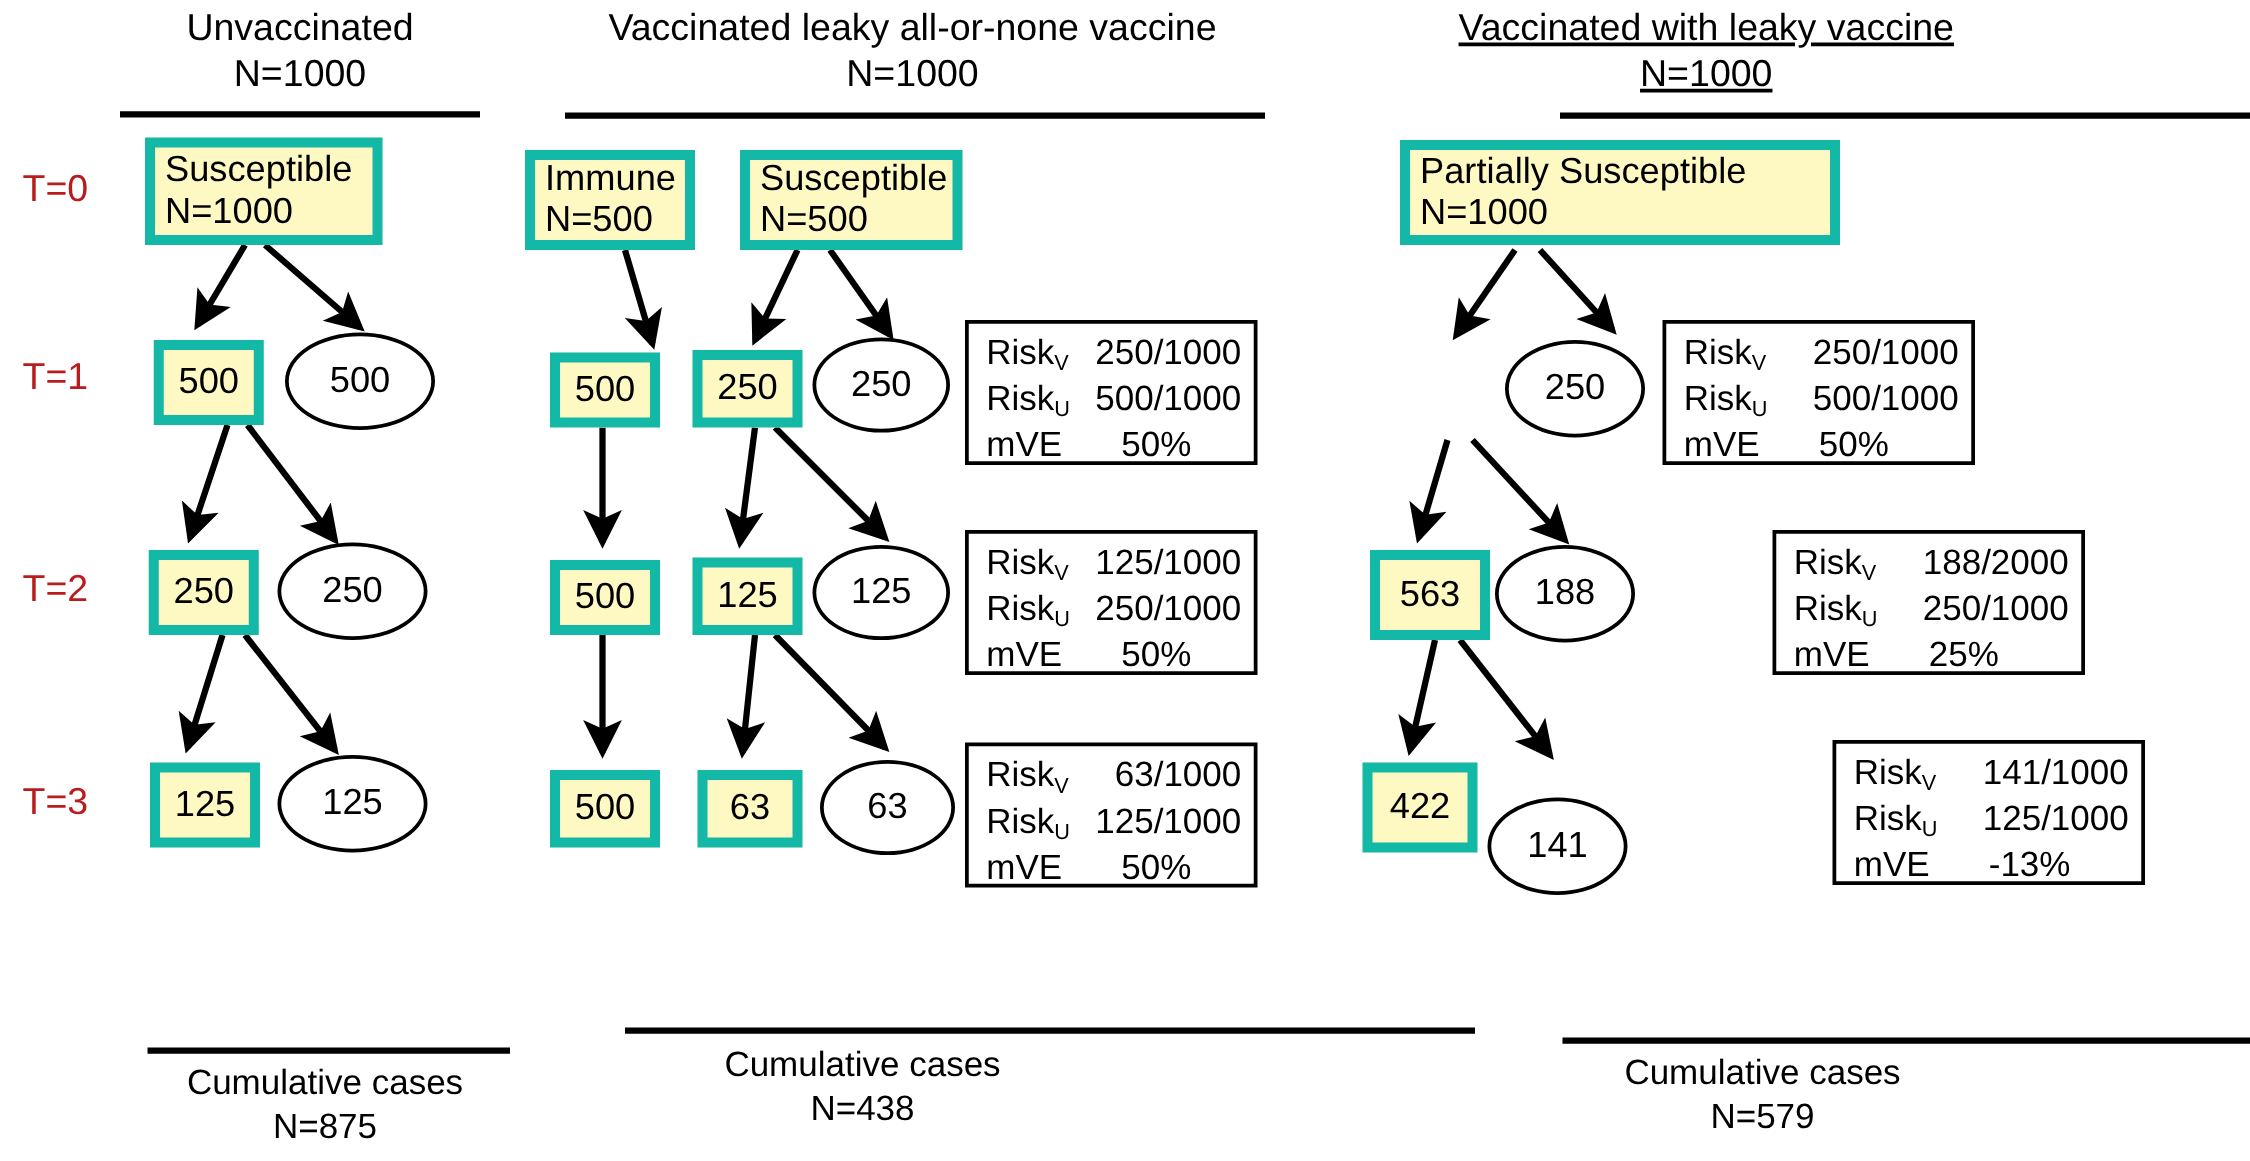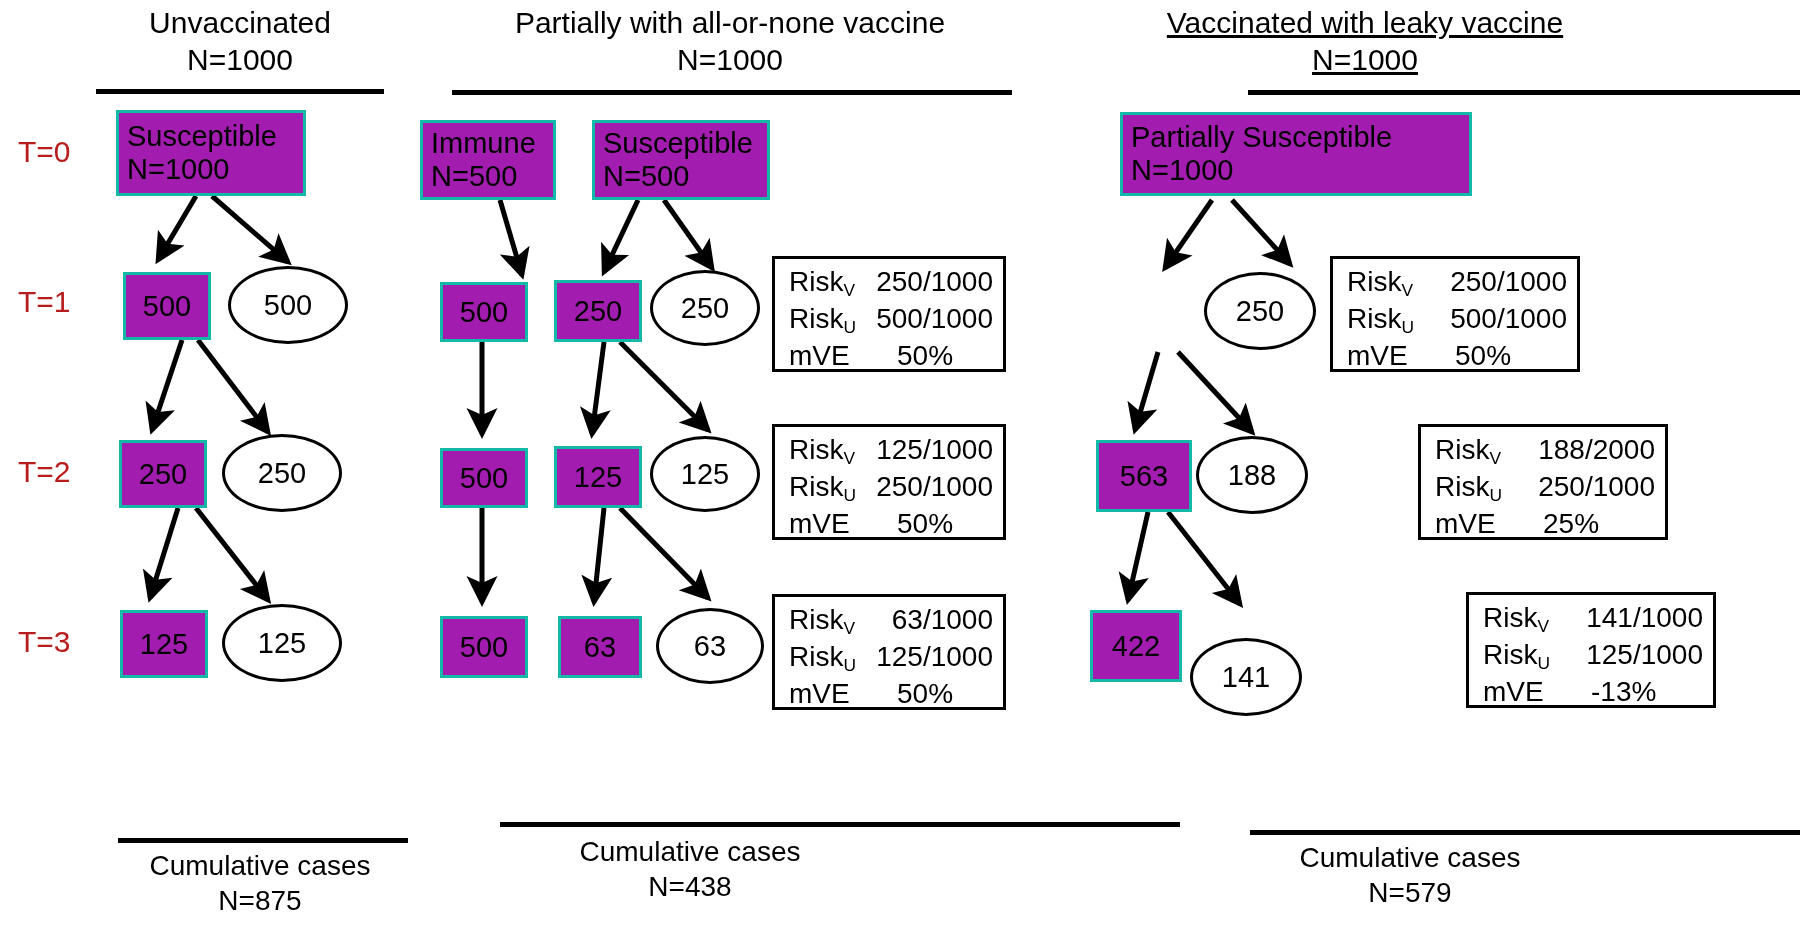--- a/index.html
+++ b/index.html
@@ -20,21 +20,21 @@
   
   .rule{position:absolute;background:#000;height:5px;}
 
   
   .tlabel{
     position:absolute;font-size:30px;line-height:34px;color:#b91c1c;white-space:nowrap;
   }
 
   
   .node-box{
-    position:absolute;border:3px solid #14b8a6;background:#a21caf;
+    position:absolute;border:8px solid #14b8a6;background:#fef9c3;
     box-sizing:border-box;
   }
   .node-box .txt{
     position:absolute;left:8px;top:50%;transform:translateY(-50%);
     font-size:29px;line-height:33px;white-space:nowrap;
   }
   .node-box.center .txt{
     left:0;width:100%;text-align:center;
   }
   .node-box .txt .ln{display:block;}
@@ -149,21 +149,21 @@
     <span class="txt">125</span>
   </div>
 
   <div class="rule" style="left:118px;top:838px;width:290px;"></div>
   <div class="footer" style="left:110px;top:848px;width:300px;">
     <span class="l1">Cumulative cases</span>
     <span class="l2">N=875</span>
   </div>
 
   <div class="panel-title" style="left:450px;top:4px;width:560px;">
-    <span class="l1">Partially with all-or-none vaccine</span>
+    <span class="l1">Vaccinated leaky all-or-none vaccine</span>
     <span class="l2">N=1000</span>
   </div>
   <div class="rule" style="left:452px;top:90px;width:560px;"></div>
 
   <div class="node-box" style="left:420px;top:120px;width:136px;height:80px;">
     <span class="txt">
       <span class="ln">Immune</span>
       <span class="ln">N=500</span>
     </span>
   </div>

